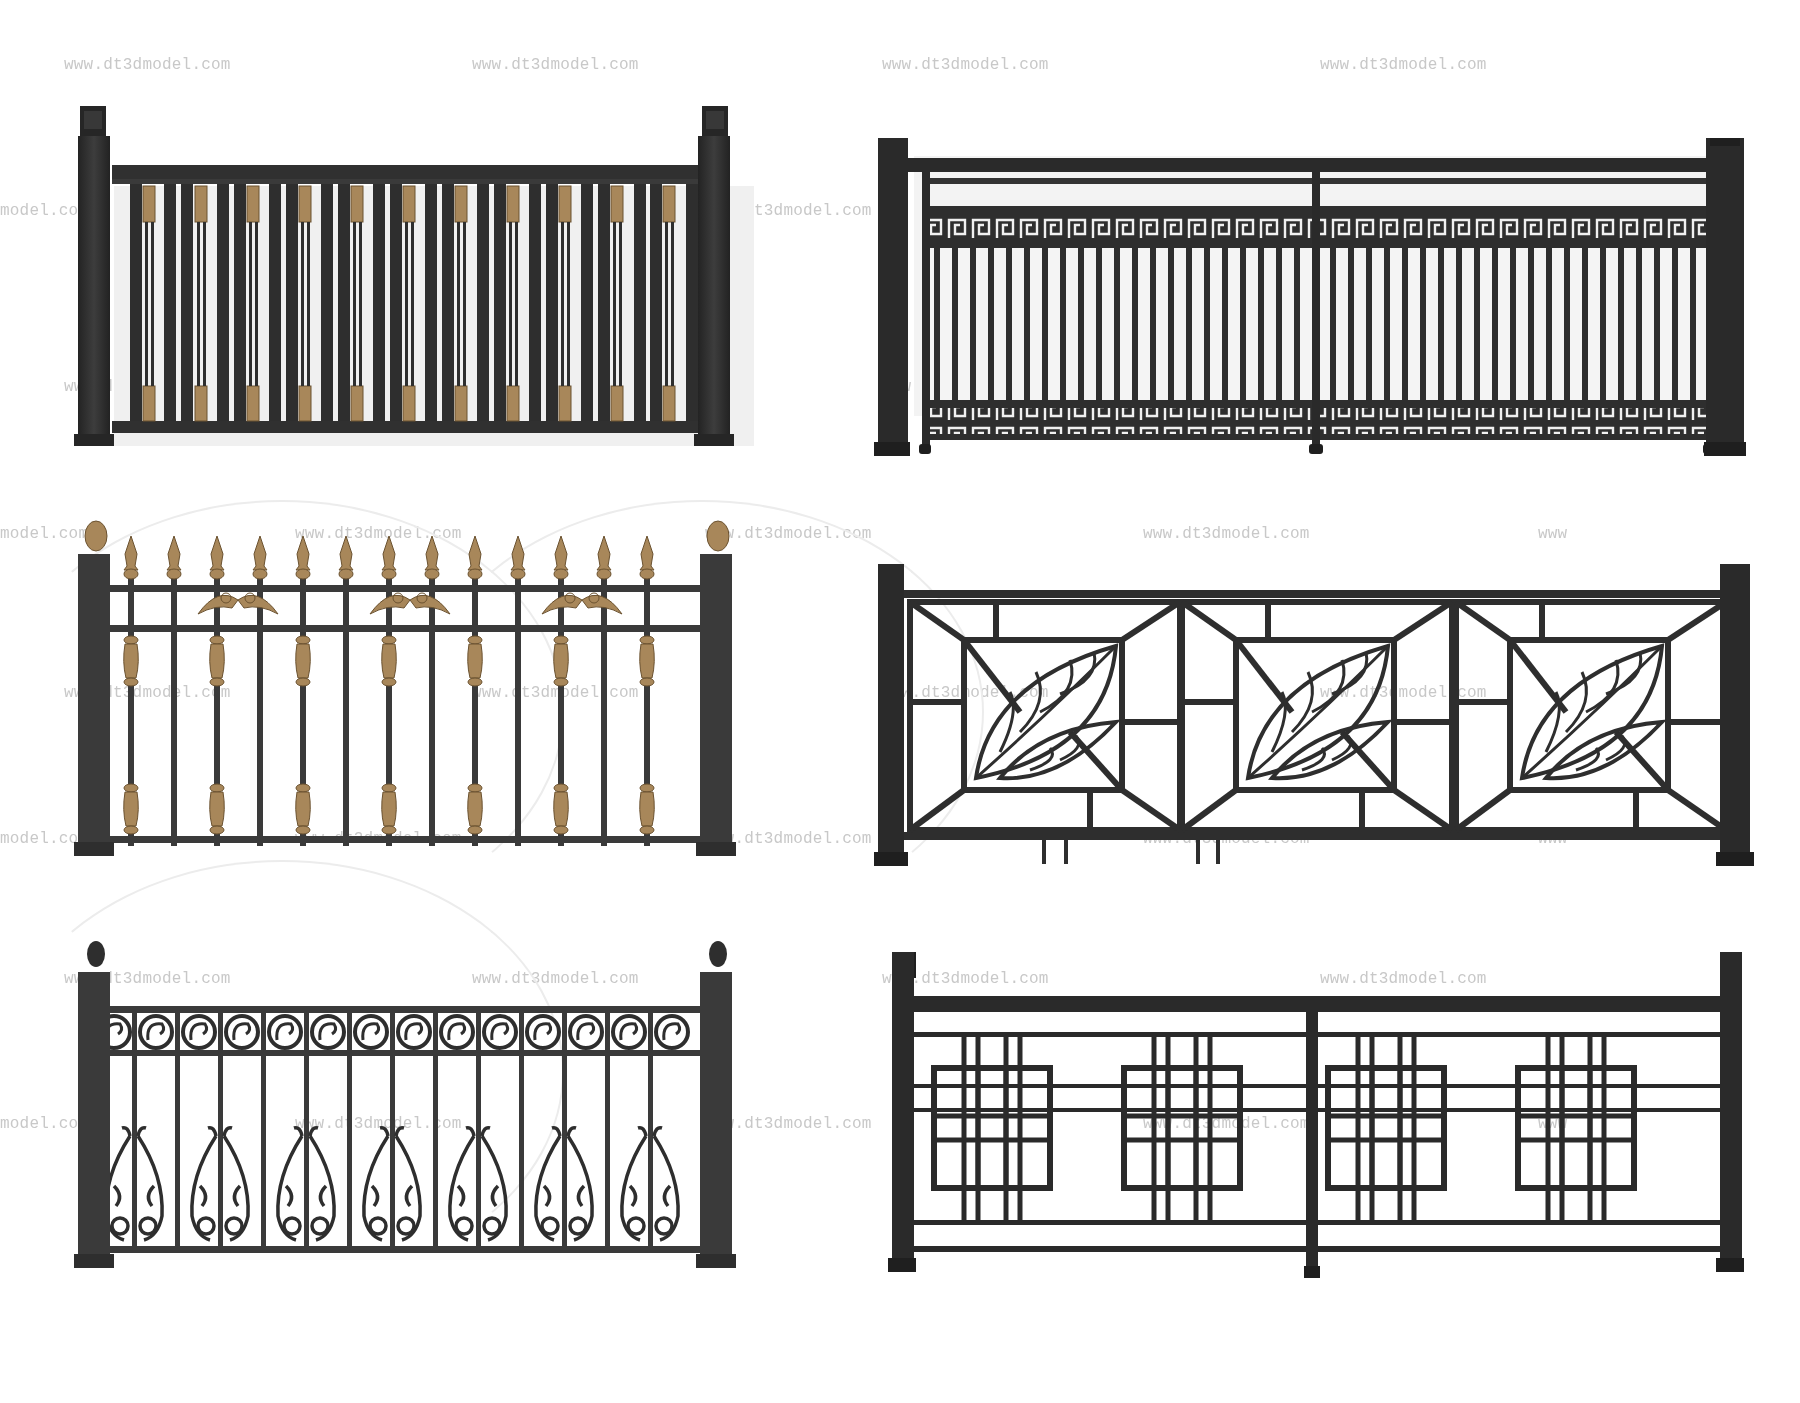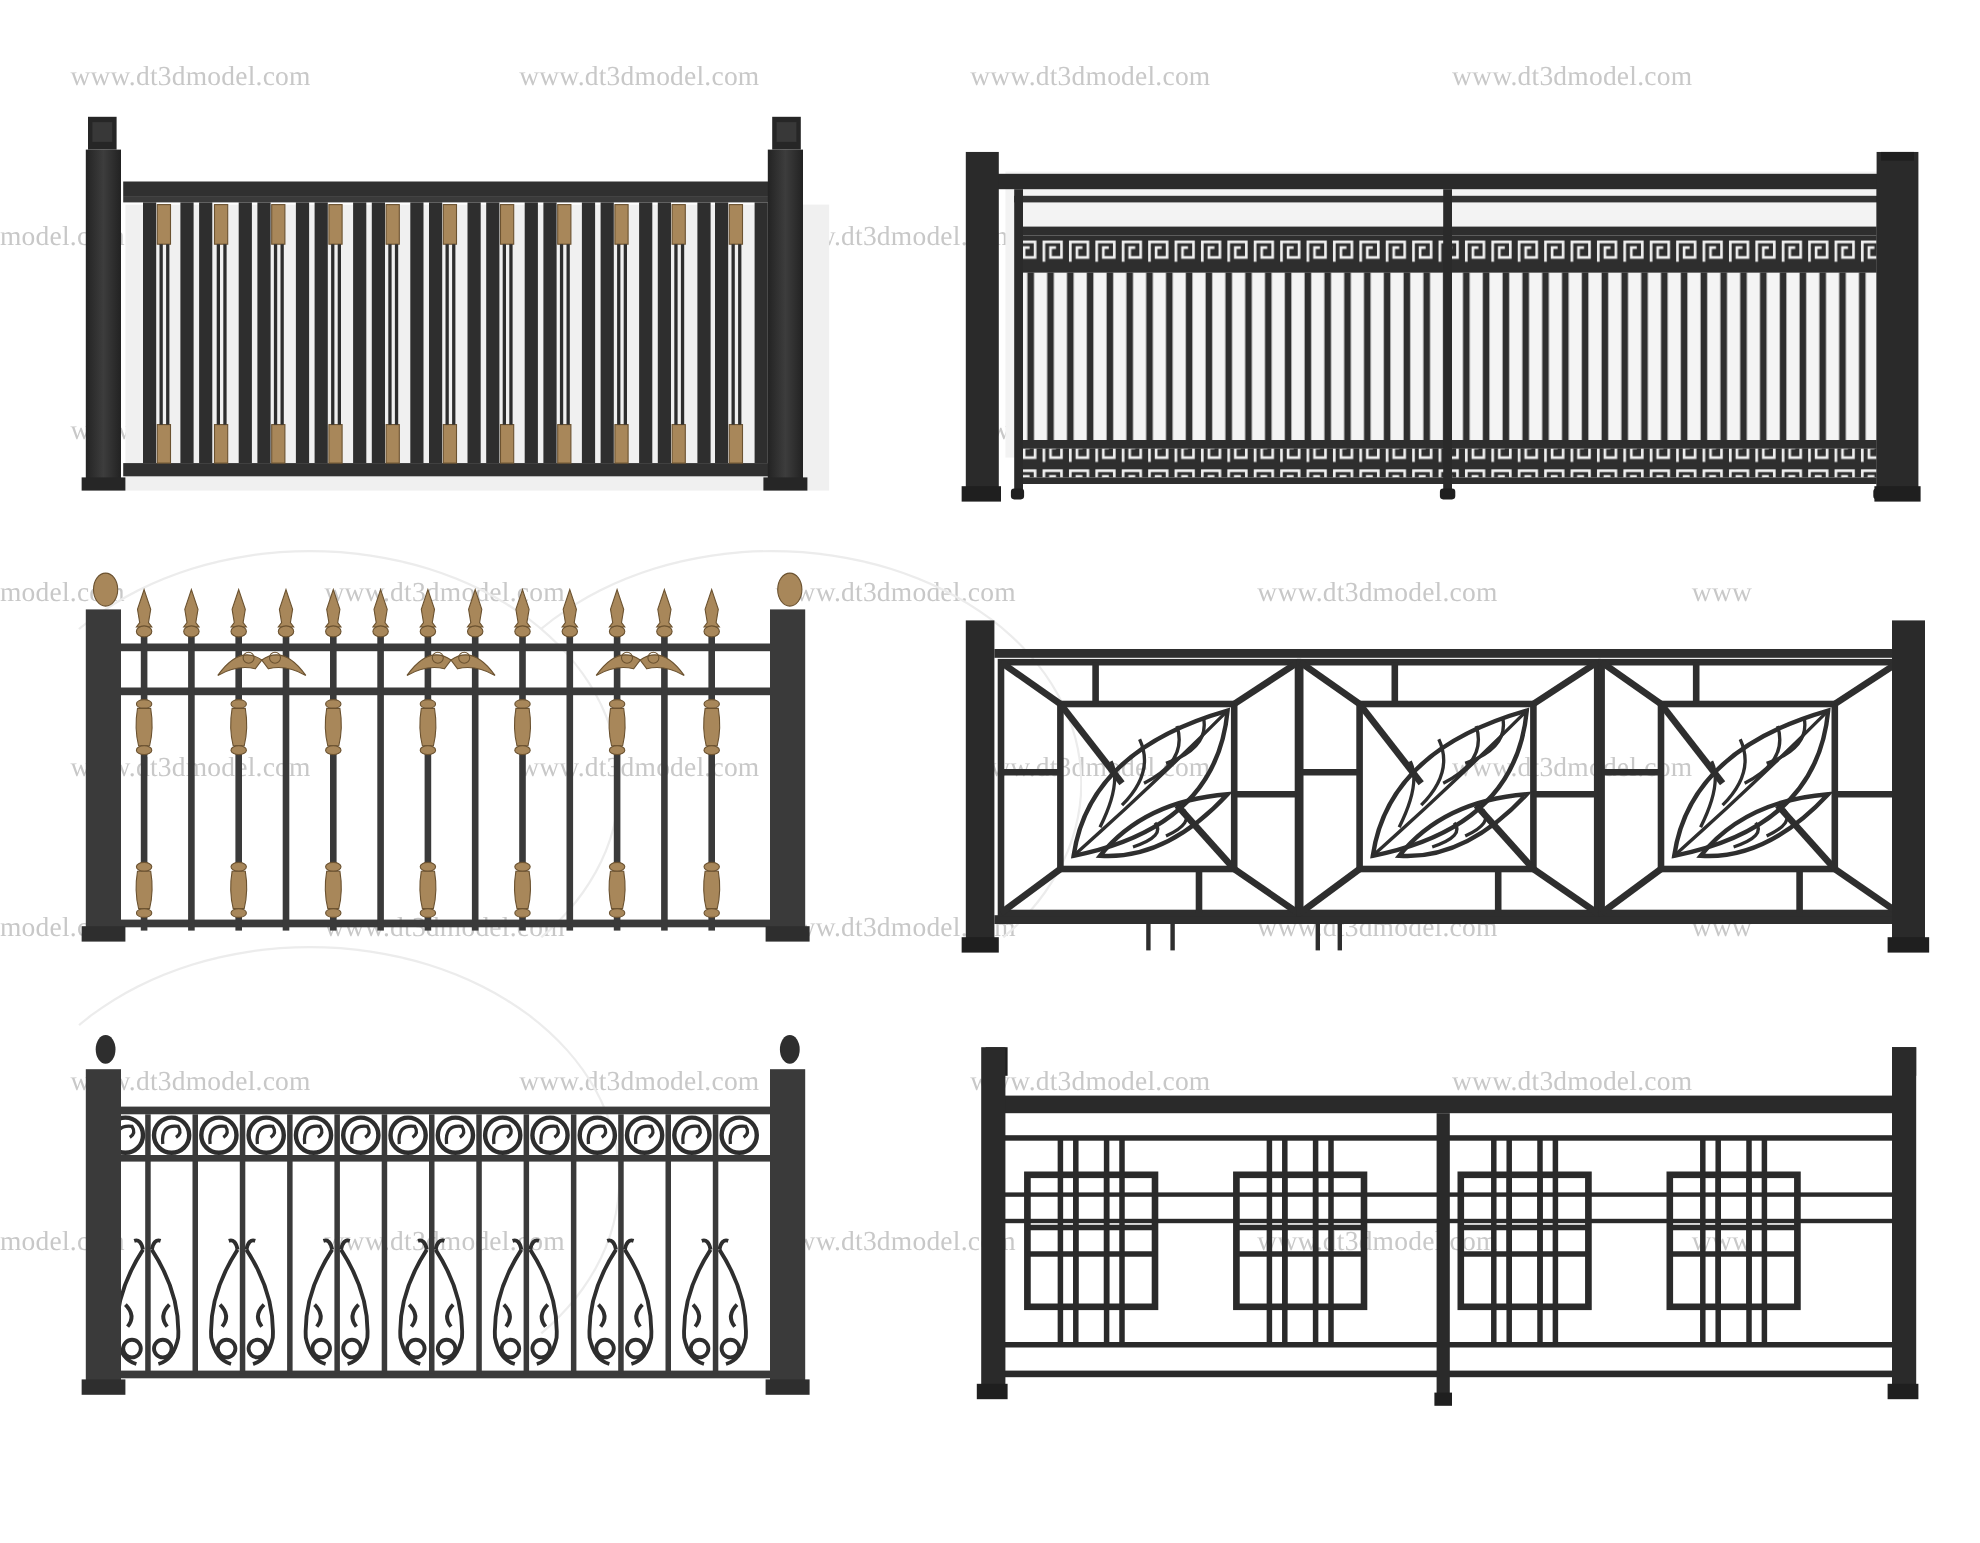--- a/index.html
+++ b/index.html
@@ -1,17 +1,17 @@
 <!DOCTYPE html>
 <html><head>
 <meta charset="utf-8">
 <style>
   html,body{margin:0;padding:0;background:#ffffff;}
   body{width:1800px;height:1403px;position:relative;overflow:hidden;font-family:"Liberation Sans", sans-serif;}
-  .wm{position:absolute;color:#c8c8c8;font-size:25px;letter-spacing:0.2px;white-space:nowrap;font-family:Liberation Serif, serif;text-align:center;}
+  .wm{position:absolute;color:#c8c8c8;font-size:16px;letter-spacing:0.2px;white-space:nowrap;font-family:Liberation Mono, monospace;text-align:center;}
   .fence{position:absolute;}
   .fence svg{display:block;width:100%;height:100%;}
   .arc{position:absolute;border:2px solid #ececec;border-radius:50%;border-left-color:transparent;border-bottom-color:transparent;}
 </style>
 </head>
 <body>
 
 <div class="wm" style="left:64px;top:56px;">www.dt3dmodel.com</div>
 <div class="wm" style="left:472px;top:56px;">www.dt3dmodel.com</div>
 <div class="wm" style="left:882px;top:56px;">www.dt3dmodel.com</div>

